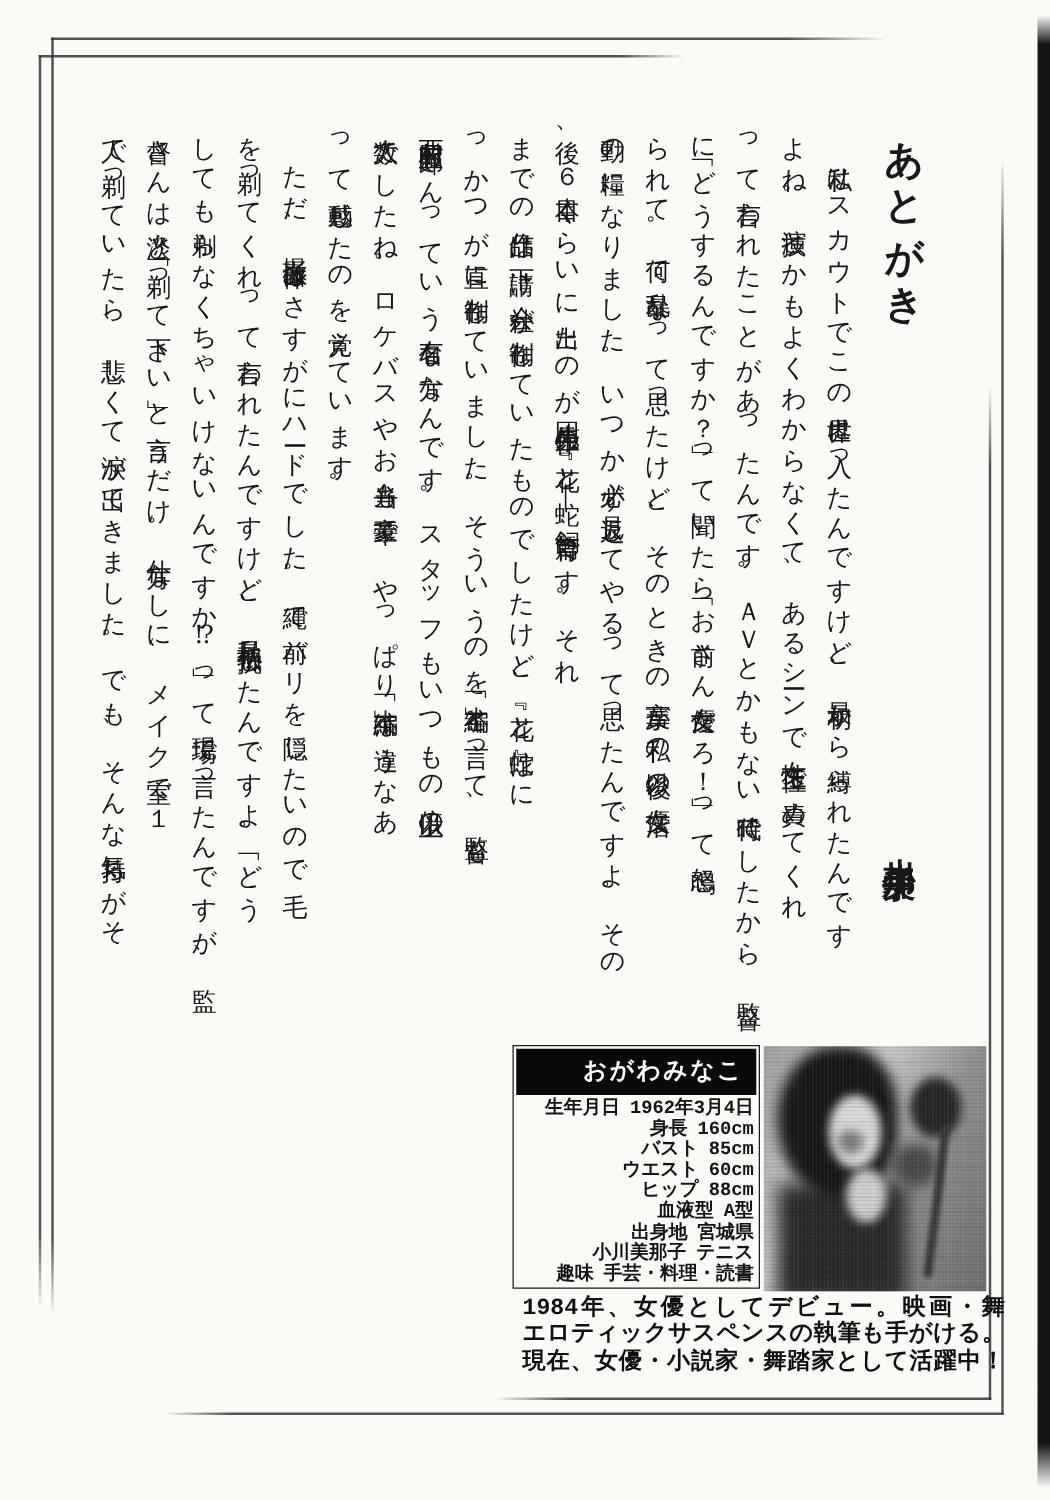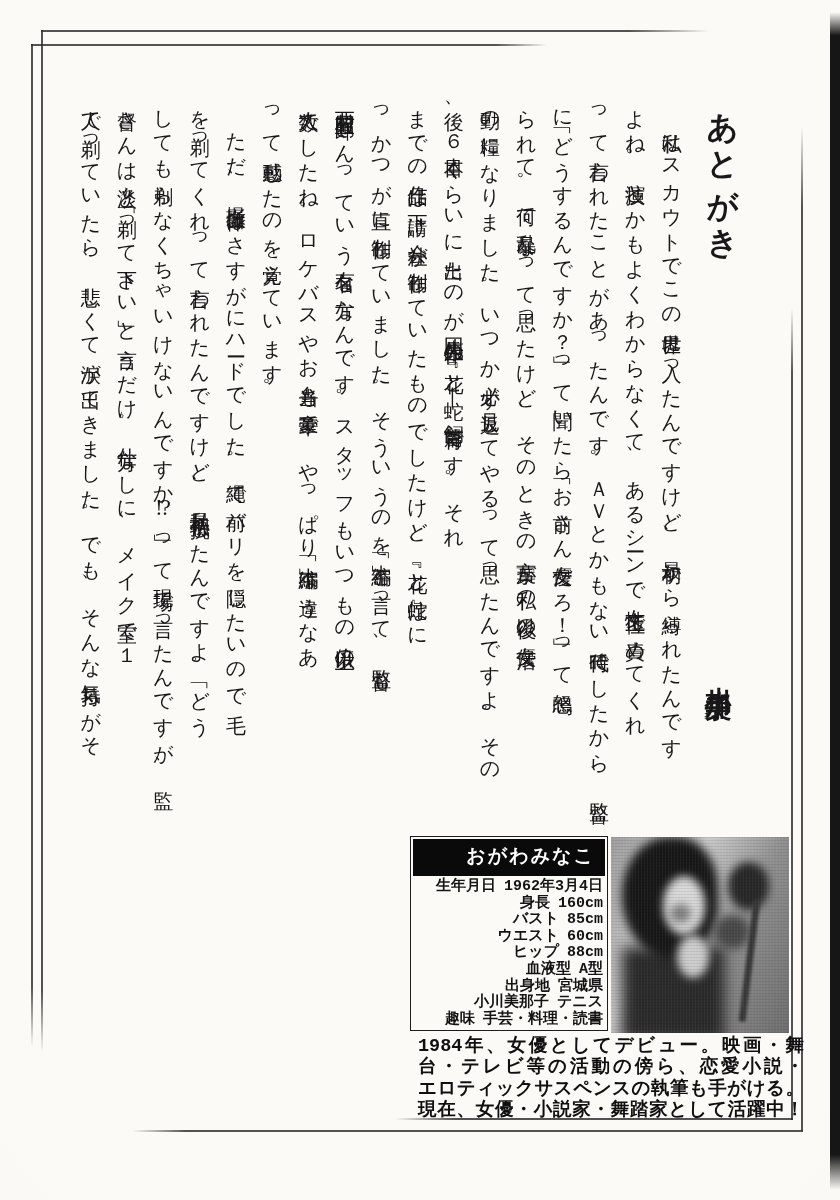--- a/index.html
+++ b/index.html
@@ -150,18 +150,17 @@
     <div class="shape ph-feat"></div>
     <div class="shape ph-rose"></div>
     <div class="shape ph-leaf"></div>
     <div class="shape ph-stem"></div>
     <div class="shape ph-hand"></div>
     <div class="shape ph-grain"></div>
   </div>
 
   <div class="bio sans">
     <div class="bio-line">1984年、女優としてデビュー。映画・舞</div>
-    <div class="bio-line">台・テレビ等の活動の傍ら、恋愛小説・</div>
     <div class="bio-line">エロティックサスペンスの執筆も手がける。</div>
     <div class="bio-line">現在、女優・小説家・舞踏家として活躍中！</div>
   </div>
 
 </div>
 
 </body></html>

